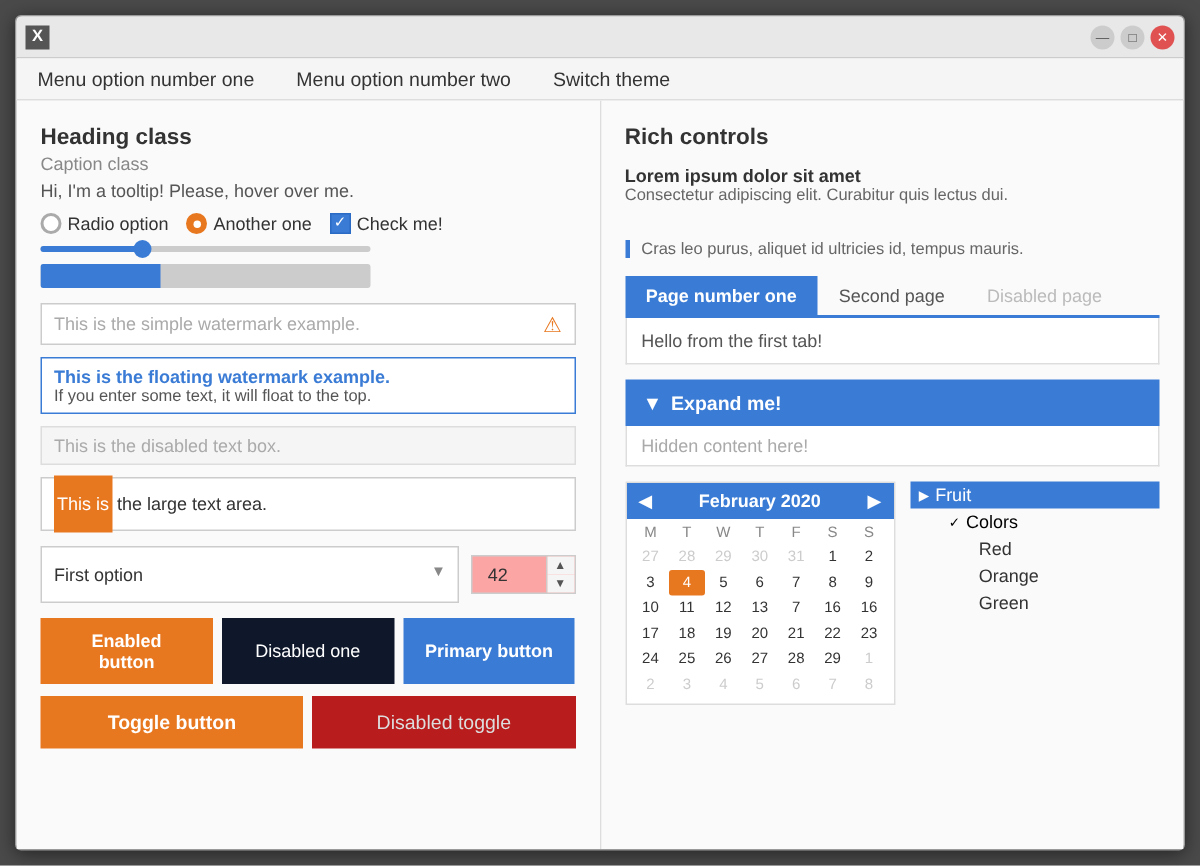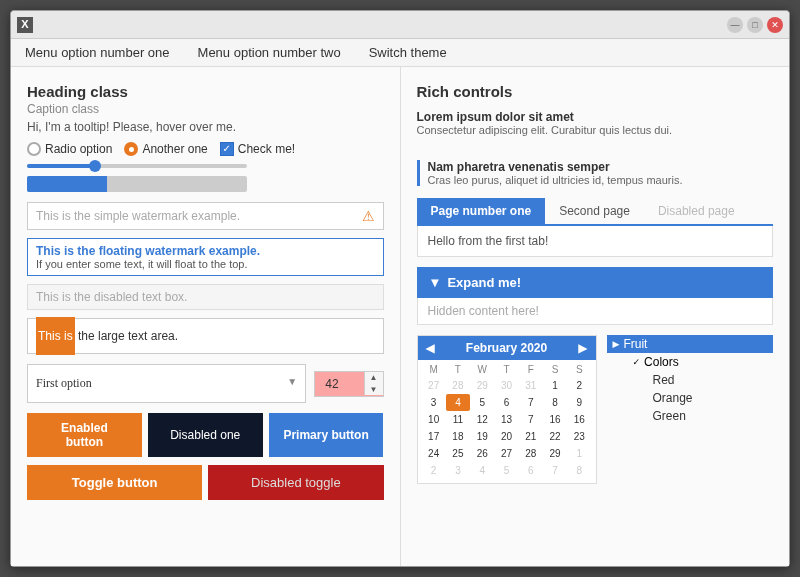--- a/index.html
+++ b/index.html
@@ -288,21 +288,20 @@
     }
     .select-box {
       flex: 1;
       border: 1px solid #ccc;
       background: white;
       padding: 11px 8px;
       font-size: 12px;
       color: #333;
       display: flex;
       justify-content: space-between;
-      font-family: Liberation Serif, serif;
     }
     .spinner-box {
       border: 1px solid #ccc;
       background: #fca5a5;
       display: flex;
       align-items: center;
       gap: 15px;
     }
     .spinner-value {
       padding: 5px 10px;
@@ -664,21 +663,20 @@
 
     <div class="right-panel">
       <div class="rich-controls-title">Rich controls</div>
 
       <div class="lorem-block">
         <div class="lorem-title">Lorem ipsum dolor sit amet</div>
         <div class="lorem-text">Consectetur adipiscing elit. Curabitur quis lectus dui.</div>
       </div>
 
       <div class="blue-bar-block">
-        <div class="lorem-title">Nam pharetra venenatis semper</div>
         <div class="lorem-text">Cras leo purus, aliquet id ultricies id, tempus mauris.</div>
       </div>
 
       <div class="tabs-row">
         <button class="tab-active">Page number one</button>
         <button class="tab">Second page</button>
         <button class="tab-disabled">Disabled page</button>
       </div>
       <div class="tab-content">Hello from the first tab!</div>
 

